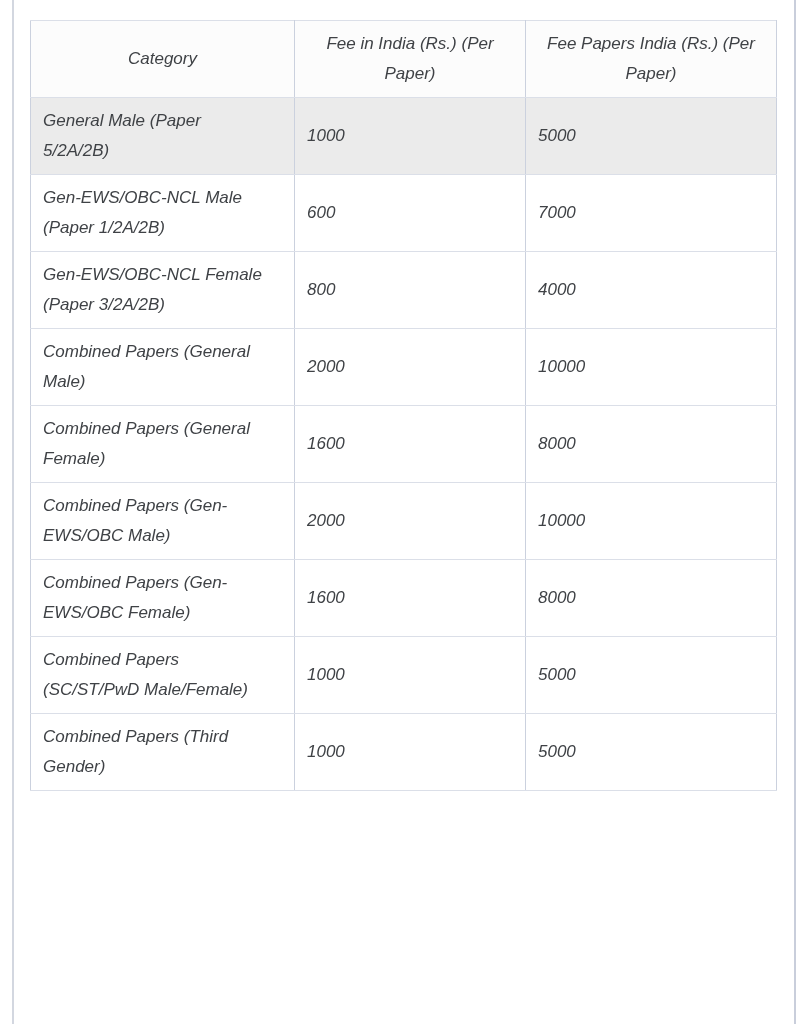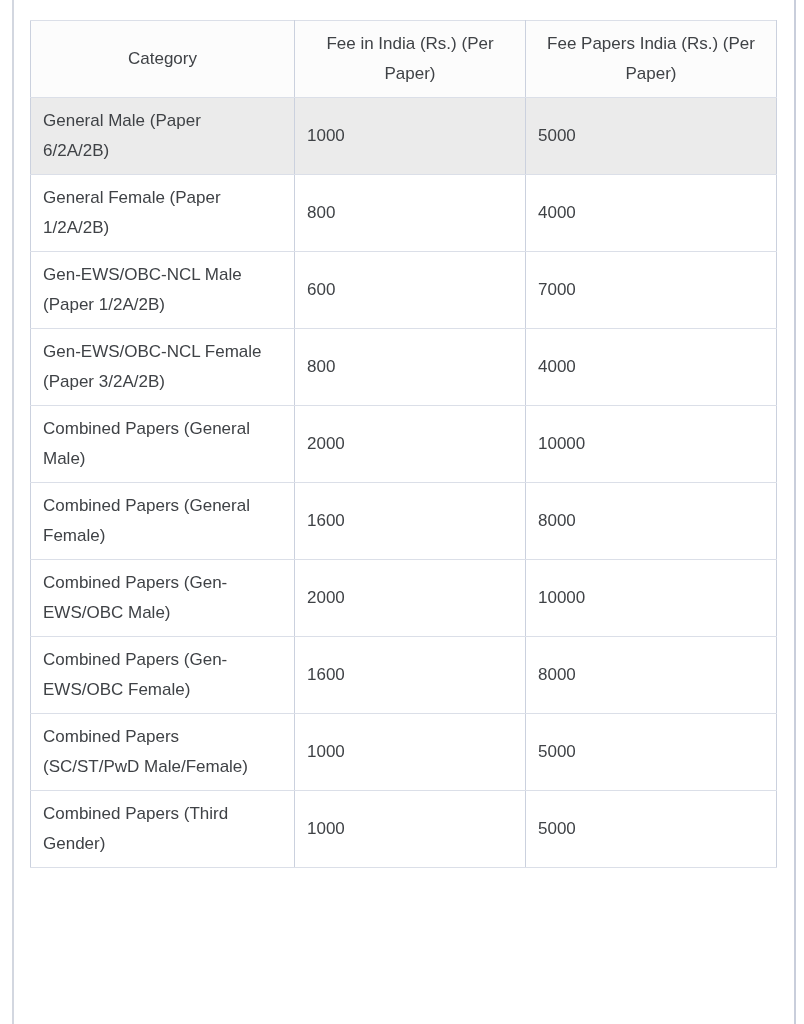--- a/index.html
+++ b/index.html
@@ -27,20 +27,21 @@
 
   table.fee-table {
     position: absolute;
     left: 30px;
     top: 20px;
     width: 746px;
     border-collapse: collapse;
     table-layout: fixed;
     border: 1px solid #c6ccd9;
     font-size: 17px;
+    font-style: italic;
   }
   .fee-table col.c1 { width: 264px; }
   .fee-table col.c2 { width: 231px; }
   .fee-table col.c3 { width: 251px; }
 
   .fee-table th, .fee-table td {
     border-left: 1px solid #cbd1de;
     border-right: 1px solid #cbd1de;
     border-top: 1px solid #dbdfe8;
     border-bottom: 1px solid #dbdfe8;
@@ -82,29 +83,23 @@
       <th>Category</th>
       <th>Fee in India (Rs.) (Per
 Paper)</th>
       <th>Fee Papers India (Rs.) (Per
 Paper)</th>
     </tr>
   </thead>
   <tbody>
     <tr class="highlight">
       <td>General Male (Paper
-6/2A/2B)</td>
+5/2A/2B)</td>
       <td>1000</td>
       <td>5000</td>
-    </tr>
-    <tr>
-      <td>General Female (Paper
-1/2A/2B)</td>
-      <td>800</td>
-      <td>4000</td>
     </tr>
     <tr>
       <td>Gen-EWS/OBC-NCL Male
 (Paper 1/2A/2B)</td>
       <td>600</td>
       <td>7000</td>
     </tr>
     <tr>
       <td>Gen-EWS/OBC-NCL Female
 (Paper 3/2A/2B)</td>

